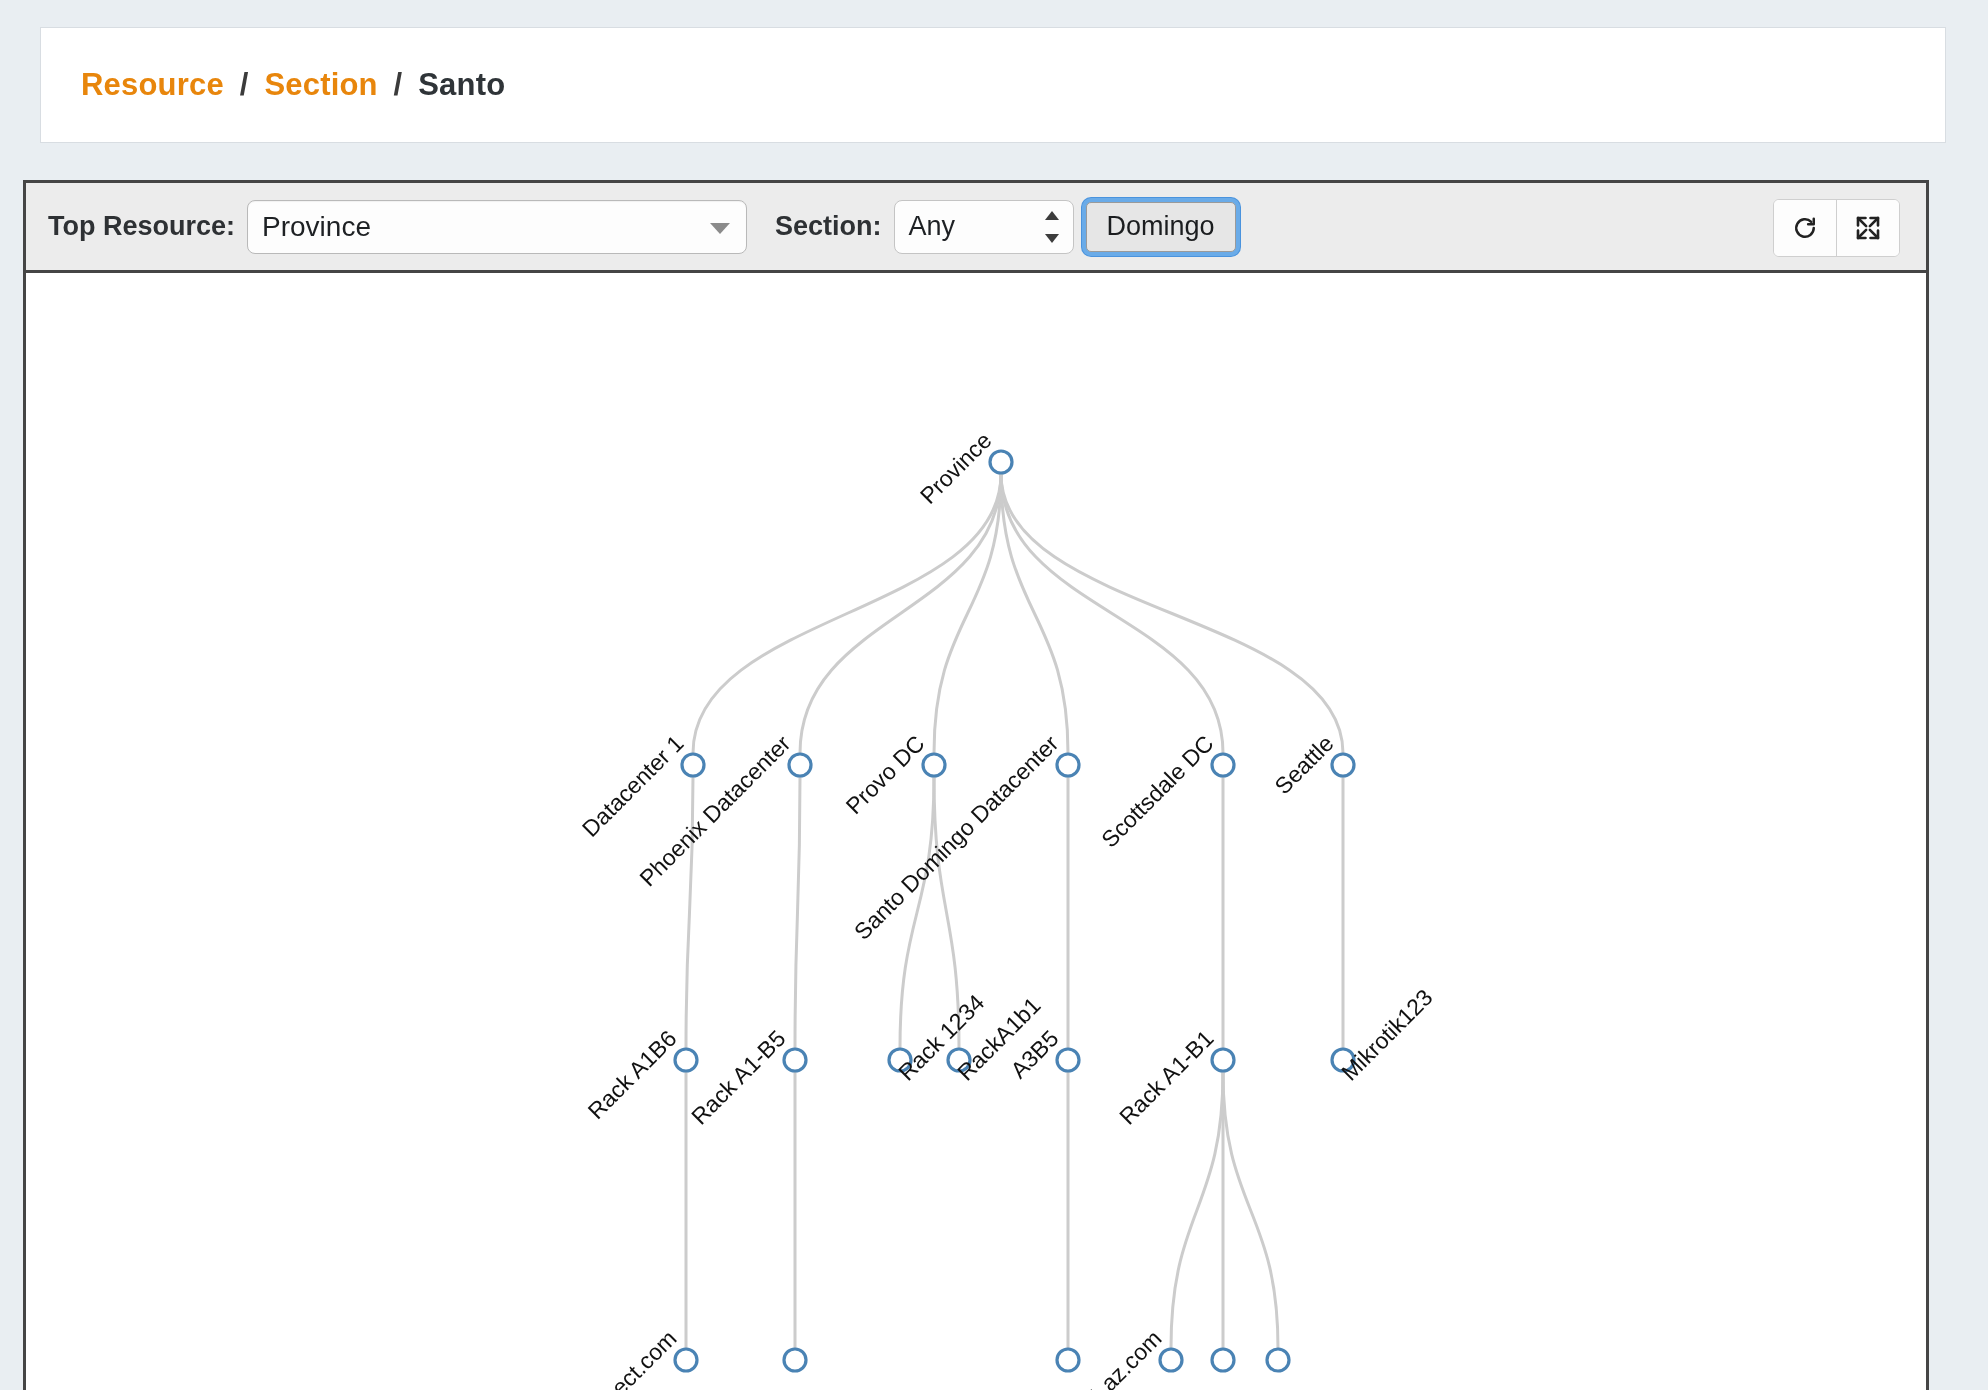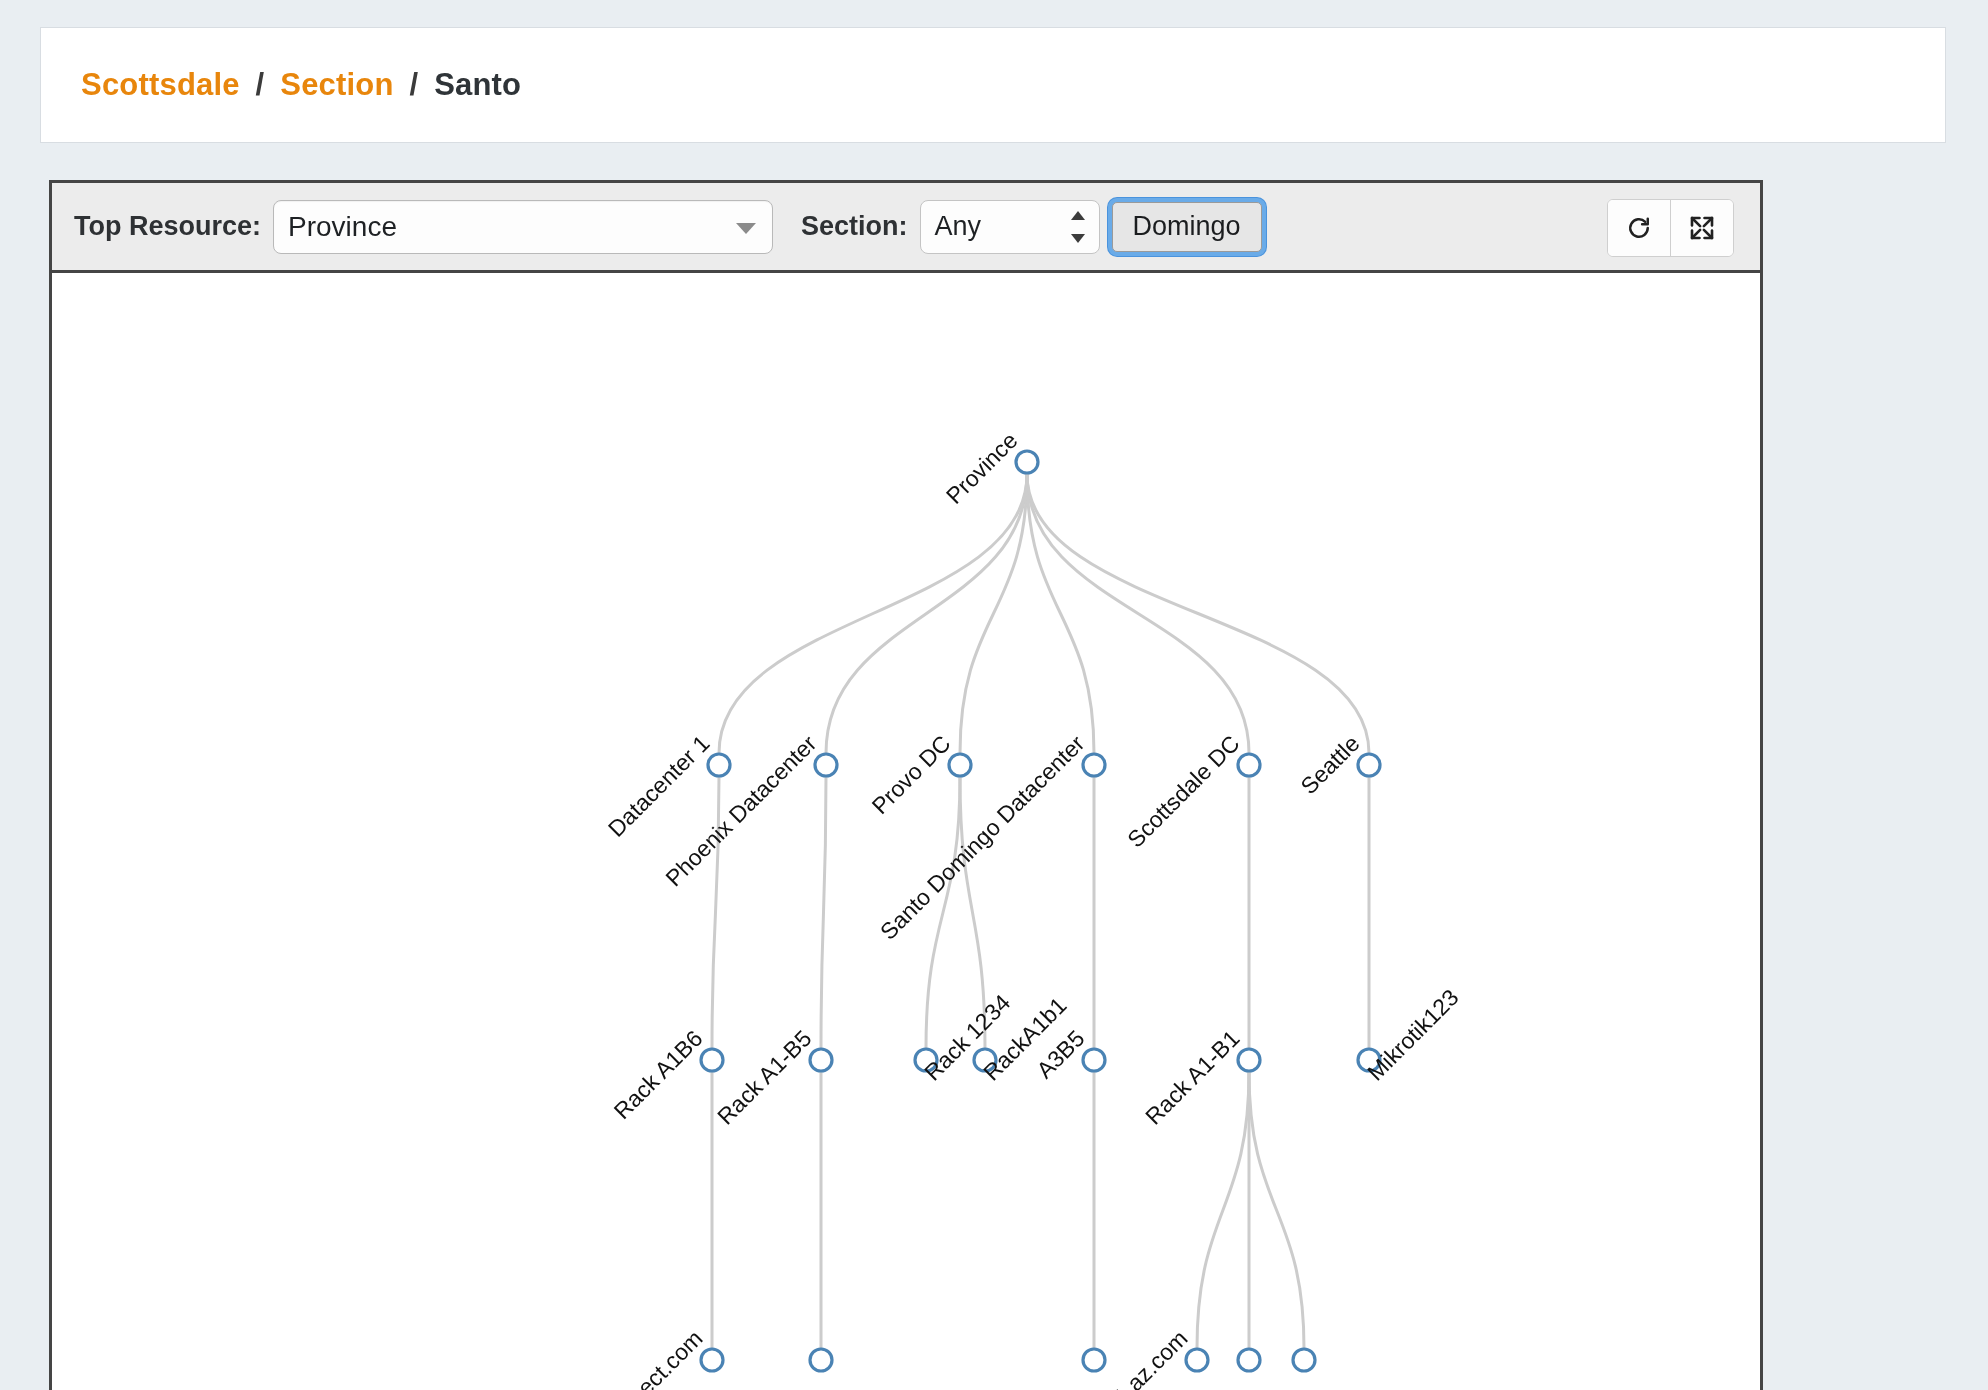--- a/index.html
+++ b/index.html
@@ -44,23 +44,23 @@
     margin: 0 7px;
     font-weight: bold;
   }
   .crumb-current {
     color: #2f3438;
   }
 
   
   .panel {
     position: absolute;
-    left: 49px;
+    left: 23px;
     top: 180px;
-    width: 1714px;
+    width: 1906px;
     height: 1210px;
     border: 3px solid #454545;
     border-bottom: none;
     box-sizing: border-box;
     background: #ffffff;
     overflow: hidden;
   }
 
   
   .toolbar {
@@ -226,21 +226,21 @@
     font-family: "Liberation Sans", sans-serif;
     font-size: 23px;
     fill: #111111;
   }
 </style>
 </head>
 <body>
 
 <div class="breadcrumb-card">
   <div class="breadcrumb">
-    <span class="crumb-link">Scottsdale</span>
+    <span class="crumb-link">Resource</span>
     <span class="crumb-sep">/</span>
     <span class="crumb-link">Section</span>
     <span class="crumb-sep">/</span>
     <span class="crumb-current">Santo</span>
   </div>
 </div>
 
 <div class="panel">
 
   <div class="toolbar">

